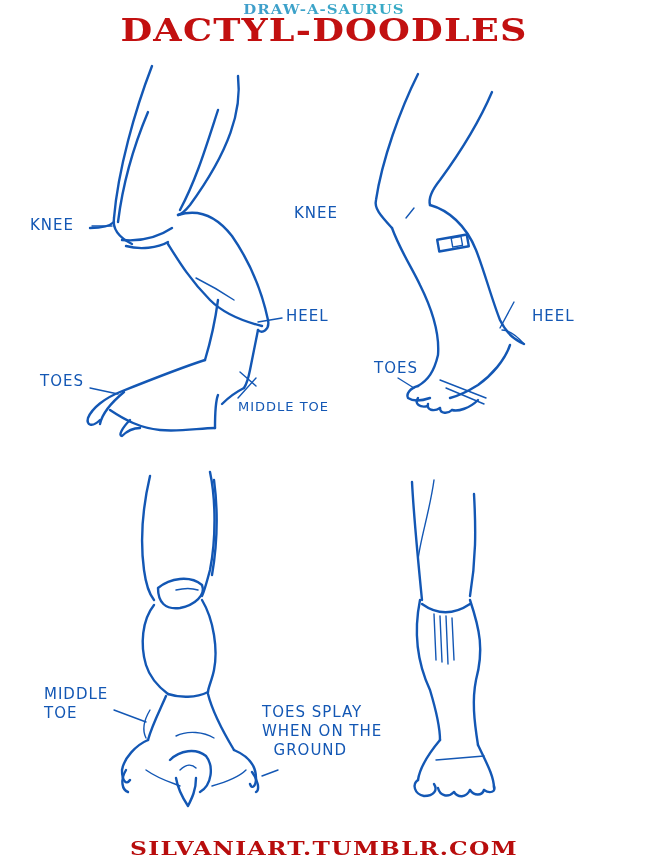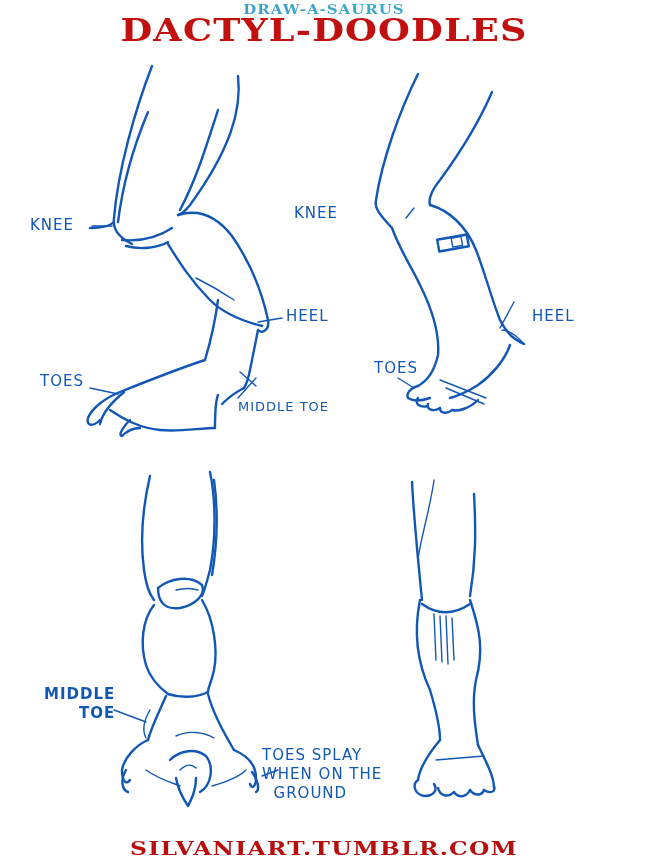--- a/index.html
+++ b/index.html
@@ -141,19 +141,19 @@
 
 <div class="label" style="left:30px;top:217px;">KNEE</div>
 <div class="label" style="left:286px;top:308px;">HEEL</div>
 <div class="label" style="left:40px;top:373px;">TOES</div>
 <div class="label" style="left:238px;top:398px;font-size:13px;">MIDDLE TOE</div>
 
 <div class="label" style="left:294px;top:205px;">KNEE</div>
 <div class="label" style="left:532px;top:308px;">HEEL</div>
 <div class="label" style="left:374px;top:360px;">TOES</div>
 
-<div class="label" style="left:44px;top:685px;text-align:right;line-height:19px;font-weight:bold;">MIDDLE
+<div class="label" style="left:44px;top:685px;text-align:left;line-height:19px;">MIDDLE
 TOE</div>
-<div class="label" style="left:262px;top:746px;line-height:19px;">TOES SPLAY
+<div class="label" style="left:262px;top:703px;line-height:19px;">TOES SPLAY
 WHEN ON THE
   GROUND</div>
 
 <div class="footer">SILVANIART.TUMBLR.COM</div>
 
 </body></html>

